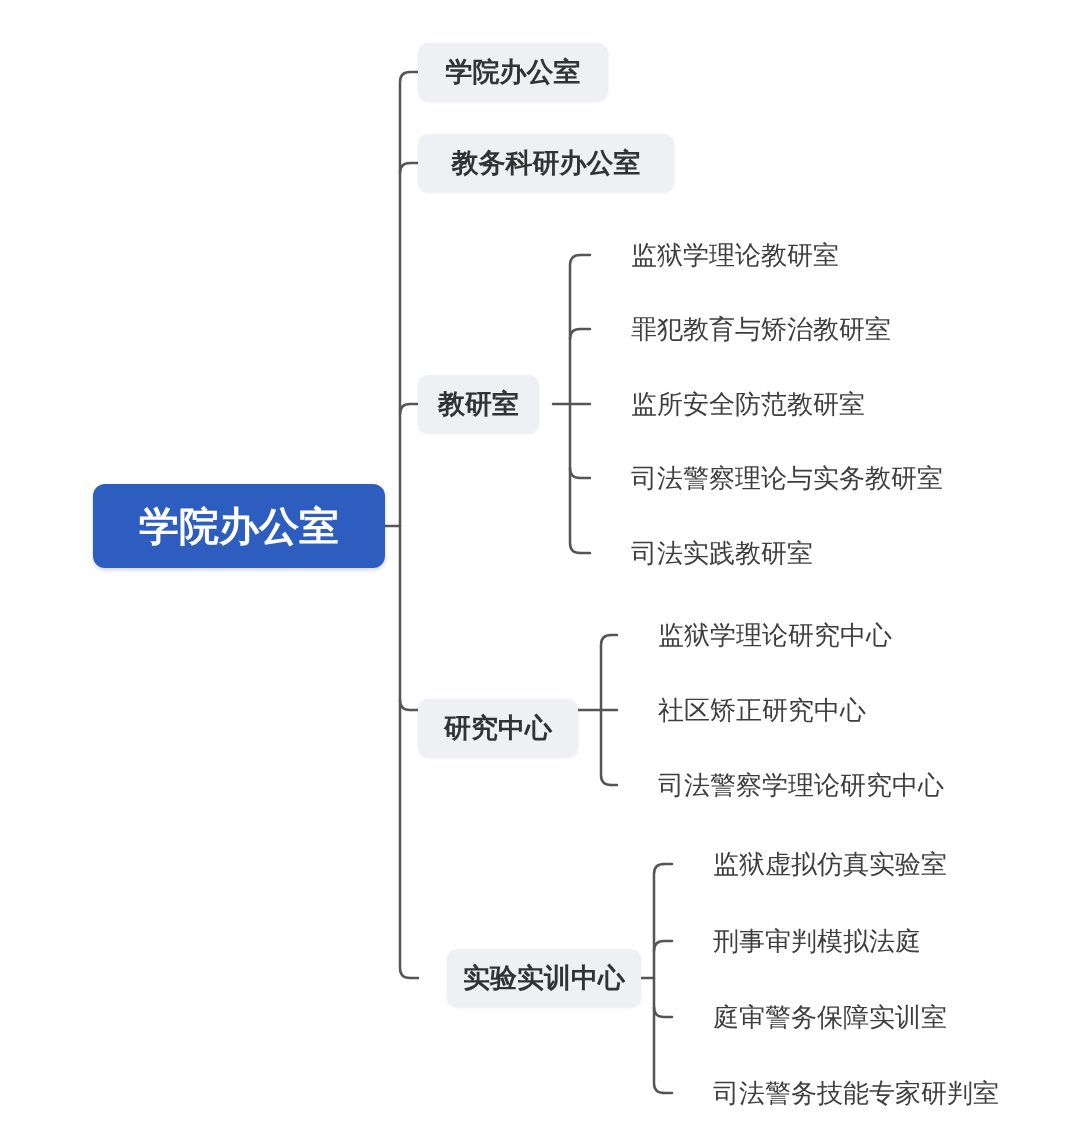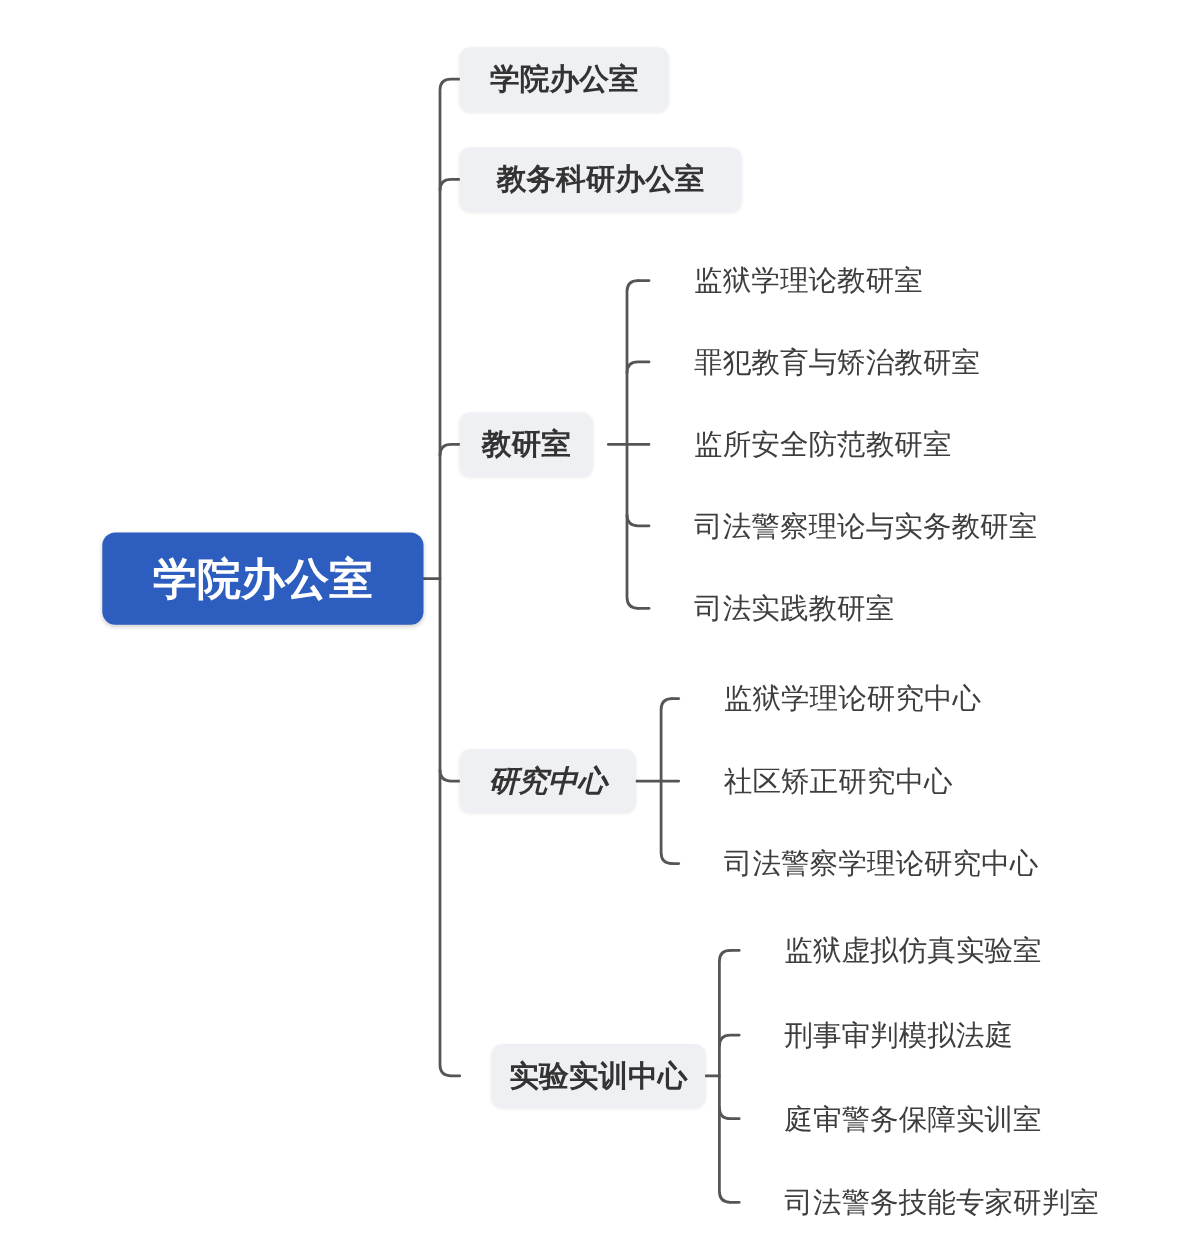--- a/index.html
+++ b/index.html
@@ -79,21 +79,21 @@
       <path d="M 654 1007 Q 654 1017 664 1017 H 672"></path>
       <path d="M 664 1093 H 672"></path>
     </g>
   </svg>
 
   <div class="node root-box">学院办公室</div>
 
   <div class="node branch-box" style="left:418px; top:43px;  width:190px;">学院办公室</div>
   <div class="node branch-box" style="left:418px; top:134px; width:256px;">教务科研办公室</div>
   <div class="node branch-box" style="left:418px; top:375px; width:121px;">教研室</div>
-  <div class="node branch-box" style="left:418px; top:681px; width:160px;font-style:italic;">研究中心</div>
+  <div class="node branch-box" style="left:418px; top:699px; width:160px;">研究中心</div>
   <div class="node branch-box" style="left:418px; top:949px; width:194px;margin-left:29px;">实验实训中心</div>
 
   <div class="node leaf" style="left:598px; top:237px;">监狱学理论教研室</div>
   <div class="node leaf" style="left:598px; top:311px;">罪犯教育与矫治教研室</div>
   <div class="node leaf" style="left:598px; top:386px;">监所安全防范教研室</div>
   <div class="node leaf" style="left:598px; top:460px;">司法警察理论与实务教研室</div>
   <div class="node leaf" style="left:598px; top:535px;">司法实践教研室</div>
 
   <div class="node leaf" style="left:625px; top:617px;">监狱学理论研究中心</div>
   <div class="node leaf" style="left:625px; top:692px;">社区矫正研究中心</div>

